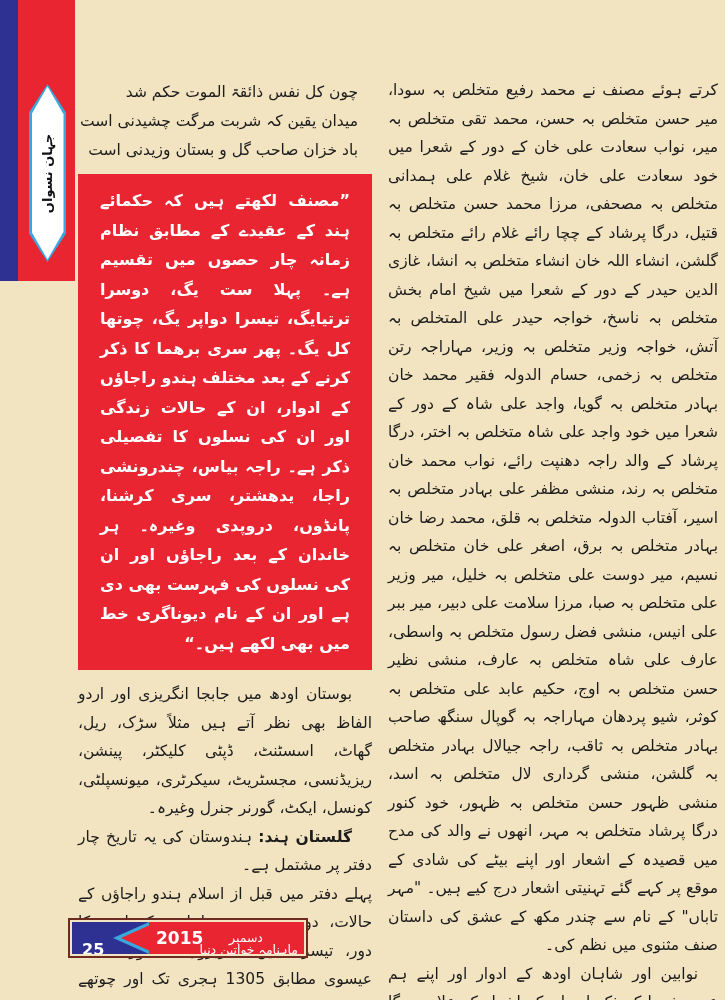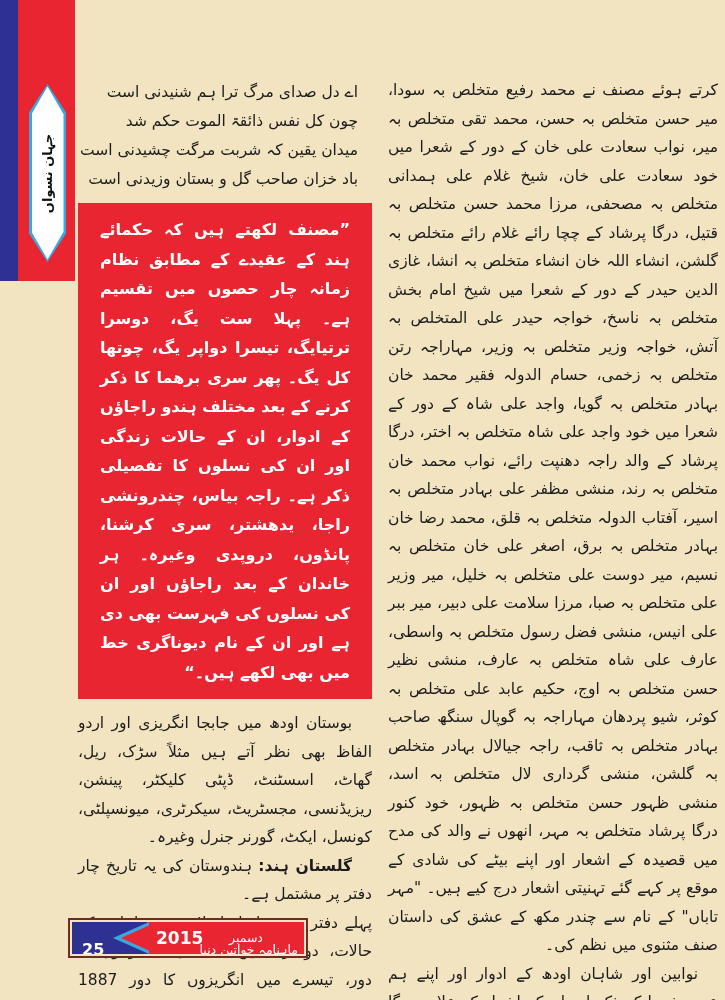--- a/index.html
+++ b/index.html
@@ -89,21 +89,20 @@
 <div class="columns">
 
   <div class="col col-first">
     <p>کرتے ہوئے مصنف نے محمد رفیع متخلص بہ سودا، میر حسن متخلص بہ حسن، محمد تقی متخلص بہ میر، نواب سعادت علی خان کے دور کے شعرا میں خود سعادت علی خان، شیخ غلام علی ہمدانی متخلص بہ مصحفی، مرزا محمد حسن متخلص بہ قتیل، درگا پرشاد کے چچا رائے غلام رائے متخلص بہ گلشن، انشاء اللہ خان انشاء متخلص بہ انشا، غازی الدین حیدر کے دور کے شعرا میں شیخ امام بخش متخلص بہ ناسخ، خواجہ حیدر علی المتخلص بہ آتش، خواجہ وزیر متخلص بہ وزیر، مہاراجہ رتن متخلص بہ زخمی، حسام الدولہ فقیر محمد خان بہادر متخلص بہ گویا، واجد علی شاہ کے دور کے شعرا میں خود واجد علی شاہ متخلص بہ اختر، درگا پرشاد کے والد راجہ دھنپت رائے، نواب محمد خان متخلص بہ رند، منشی مظفر علی بہادر متخلص بہ اسیر، آفتاب الدولہ متخلص بہ قلق، محمد رضا خان بہادر متخلص بہ برق، اصغر علی خان متخلص بہ نسیم، میر دوست علی متخلص بہ خلیل، میر وزیر علی متخلص بہ صبا، مرزا سلامت علی دبیر، میر ببر علی انیس، منشی فضل رسول متخلص بہ واسطی، عارف علی شاہ متخلص بہ عارف، منشی نظیر حسن متخلص بہ اوج، حکیم عابد علی متخلص بہ کوثر، شیو پردھان مہاراجہ بہ گوپال سنگھ صاحب بہادر متخلص بہ ثاقب، راجہ جیالال بہادر متخلص بہ گلشن، منشی گرداری لال متخلص بہ اسد، منشی ظہور حسن متخلص بہ ظہور، خود کنور درگا پرشاد متخلص بہ مہر، انھوں نے والد کی مدح میں قصیدہ کے اشعار اور اپنے بیٹے کی شادی کے موقع پر کہے گئے تہنیتی اشعار درج کیے ہیں۔ "مہر تاباں" کے نام سے چندر مکھ کے عشق کی داستان صنف مثنوی میں نظم کی۔</p>
     <p class="indent">نوابین اور شاہان اودھ کے ادوار اور اپنے ہم عصر شعرا کے ذکر اور ان کے اشعار کے علاوہ درگا پرساد نے موقع کی مناسبت سے متقدمین شعرا کے اشعار بھی نقل کیے ہیں۔ مثلاً شیخ سعدی کا شعر:</p>
 
   </div>
 
   <div class="col col-second">
     <div class="poem">
-      <p class="poem-line">اے دل صدای مرگ ترا ہم شنیدنی است</p>
       <p class="poem-line">چون کل نفس ذائقۃ الموت حکم شد</p>
       <p class="poem-line">میدان یقین کہ شربت مرگت چشیدنی است</p>
       <p class="poem-line">باد خزان صاحب گل و بستان وزیدنی است</p>
     </div>
     <div class="red-quote">”مصنف لکھتے ہیں کہ حکمائے ہند کے عقیدے کے مطابق نظام زمانہ چار حصوں میں تقسیم ہے۔ پہلا ست یگ، دوسرا ترتیایگ، تیسرا دواپر یگ، چوتھا کل یگ۔ پھر سری برھما کا ذکر کرنے کے بعد مختلف ہندو راجاؤں کے ادوار، ان کے حالات زندگی اور ان کی نسلوں کا تفصیلی ذکر ہے۔ راجہ بیاس، چندرونشی راجا، یدھشتر، سری کرشنا، پانڈوں، دروپدی وغیرہ۔ ہر خاندان کے بعد راجاؤں اور ان کی نسلوں کی فہرست بھی دی ہے اور ان کے نام دیوناگری خط میں بھی لکھے ہیں۔“</div>
     <p class="indent">بوستان اودھ میں جابجا انگریزی اور اردو الفاظ بھی نظر آتے ہیں مثلاً سڑک، ریل، گھاٹ، اسسٹنٹ، ڈپٹی کلیکٹر، پینشن، ریزیڈنسی، مجسٹریٹ، سیکرٹری، میونسپلٹی، کونسل، ایکٹ، گورنر جنرل وغیرہ۔</p>
     <p class="indent"><span class="bold-lead">گلستان ہند:</span><span> ہندوستان کی یہ تاریخ چار دفتر پر مشتمل ہے۔</span></p>
     <p>پہلے دفتر میں قبل از اسلام ہندو راجاؤں کے حالات، دوسرے میں مسلمان حکمرانوں کا دور، تیسرے میں انگریزوں کا دور 1887 عیسوی مطابق 1305 ہجری تک اور چوتھے دفتر میں مصنف نے اپنے اور اپنے اجداد کا ذکر کیا ہے۔ گلستان ہند کی تمہید میں درگا پرشاد نے تاریخ</p>
   </div>
 

